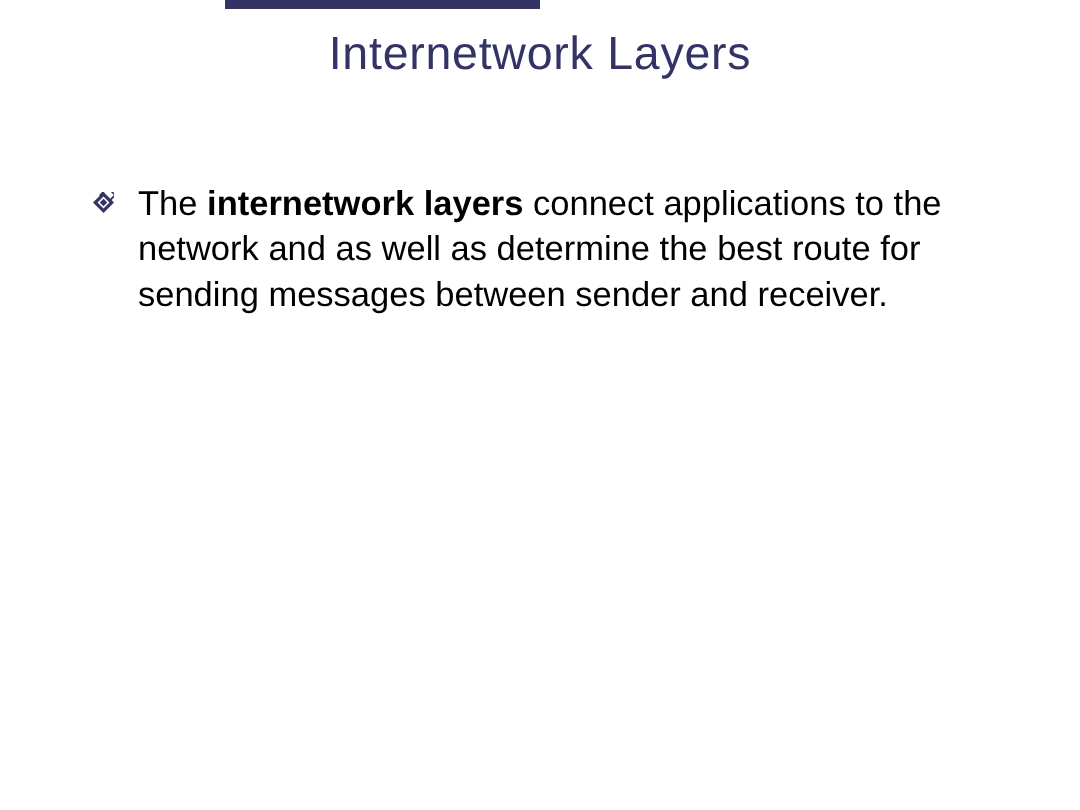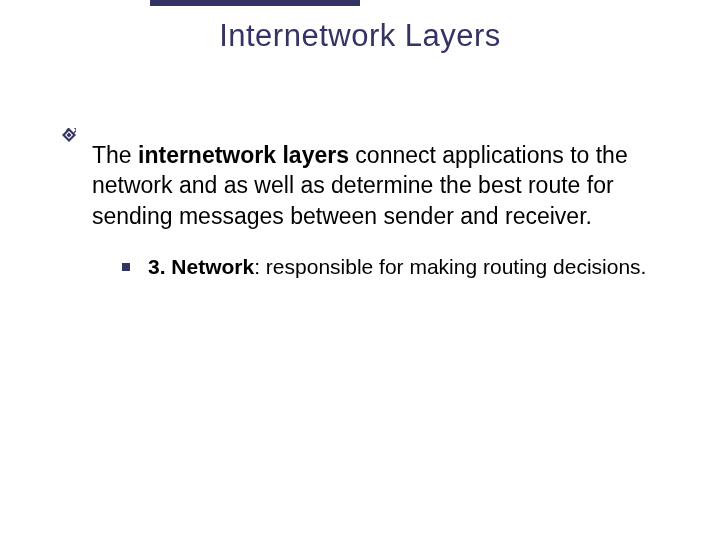--- a/index.html
+++ b/index.html
@@ -53,21 +53,20 @@
       margin-right: 16px;
       position: relative;
     }
     .diamond-bullet svg {
       display: block;
     }
     .main-text {
       font-size: 23px;
       line-height: 1.32;
       color: #000000;
-      margin-top: 20px;
     }
     .sub-list {
       margin-left: 60px;
       margin-top: 4px;
     }
     .sub-item {
       display: flex;
       align-items: flex-start;
       margin-bottom: 6px;
     }
@@ -108,22 +107,16 @@
       </svg>
     </div>
     <div class="main-text">
       <span>The </span><span class="bold">internetwork layers</span><span> connect applications to the network and as well as determine the best route for sending messages between sender and receiver.</span>
     </div>
   </div>
 
   <div class="sub-list">
 
 
-    <div class="sub-item">
-      <div class="square-bullet"></div>
-      <div class="sub-text">
-        <span class="bold">3. Network</span><span>: responsible for making routing decisions.</span>
-      </div>
-    </div>
 
   </div>
 
 </div>
 
 </body></html>

